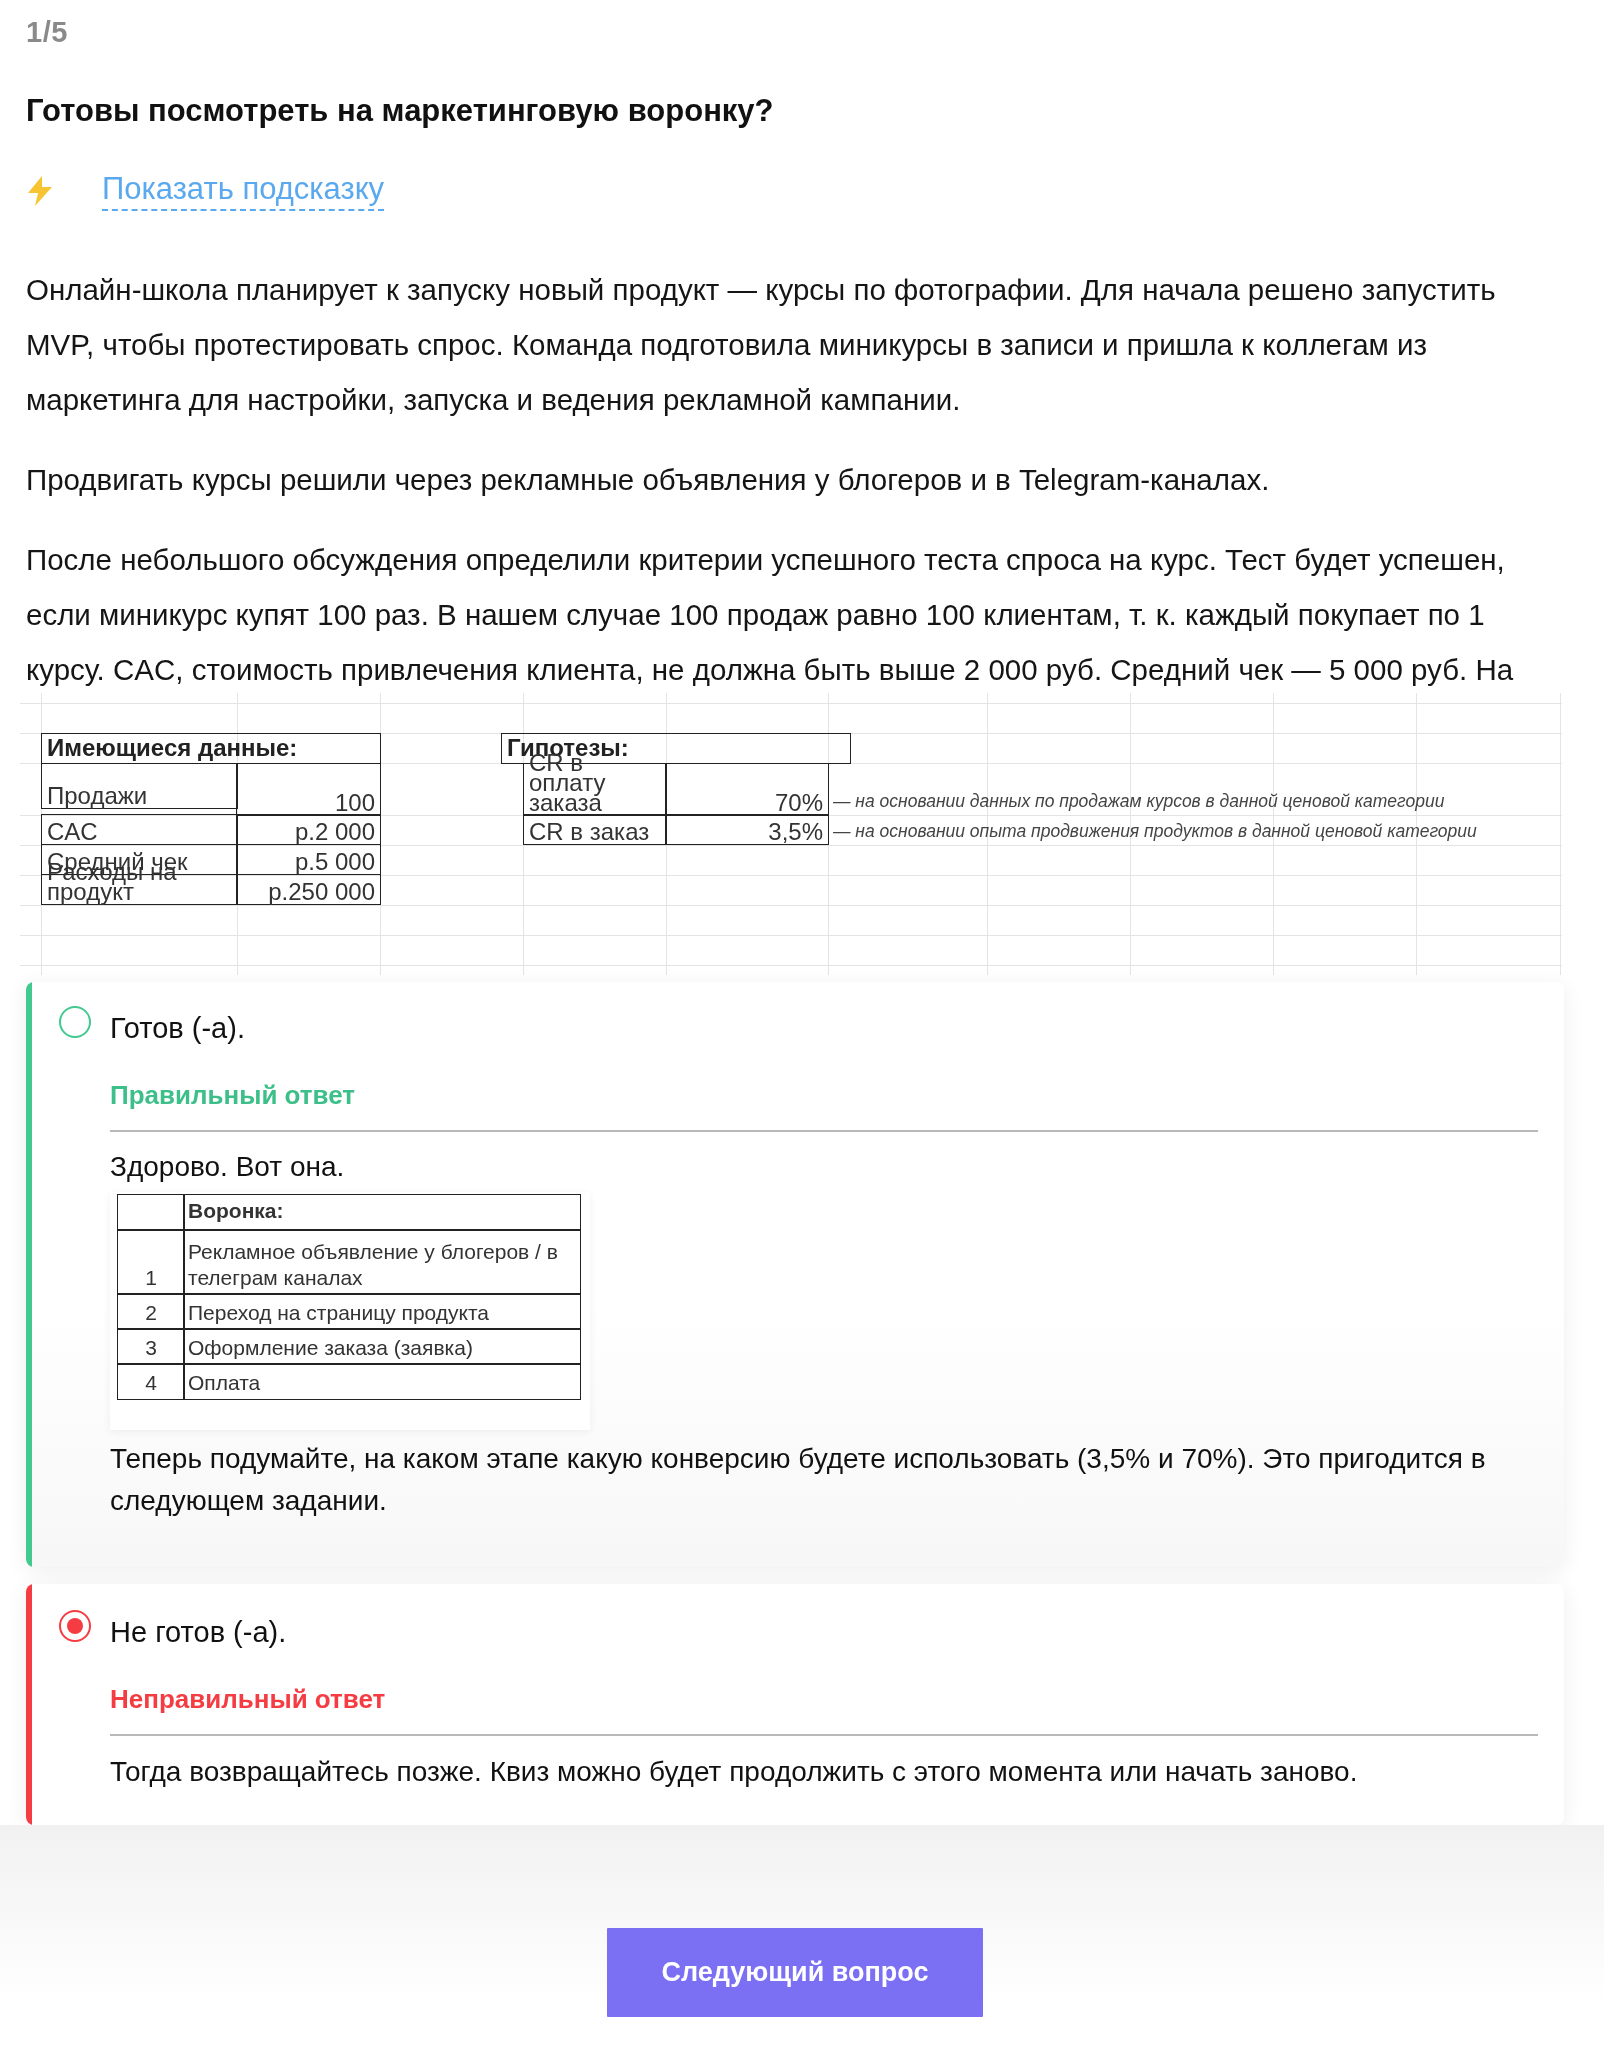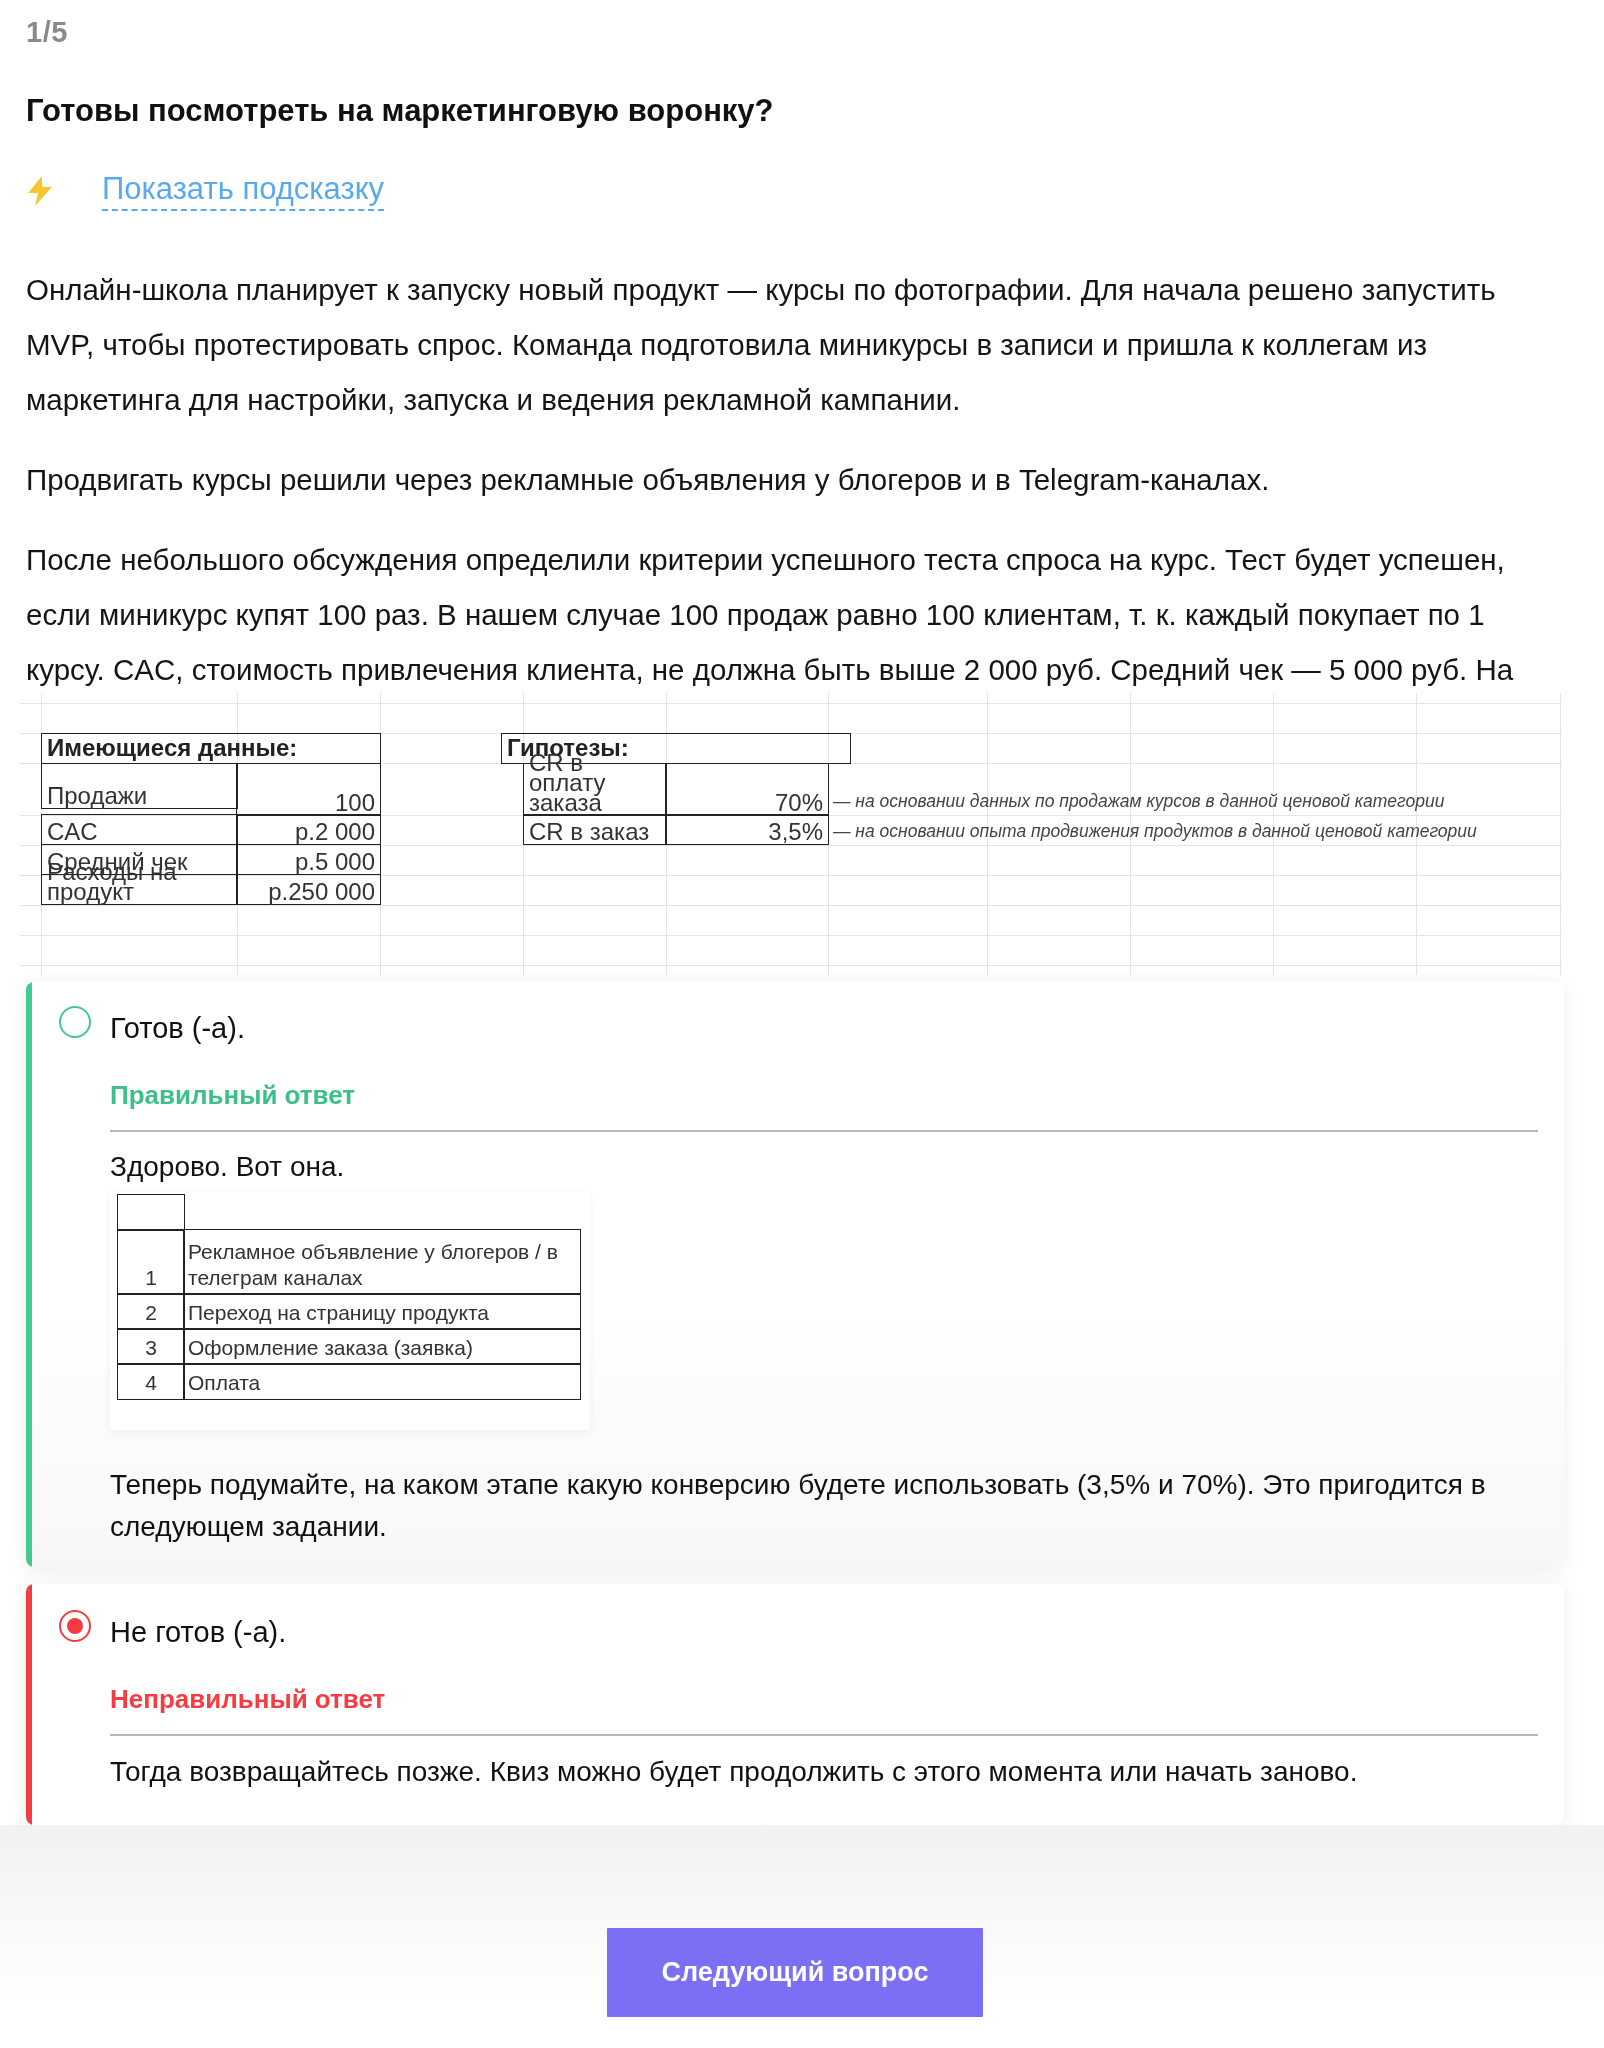--- a/index.html
+++ b/index.html
@@ -124,31 +124,32 @@
 
 <div class="card ok" style="top:982px;height:585px">
   <div class="radio empty" style="top:24px"></div>
   <div class="opt-label" style="top:30px">Готов (-а).</div>
   <div class="verdict ok" style="top:98px">Правильный ответ</div>
   <div class="divider" style="top:148px"></div>
   <div class="fb" style="top:164px">Здорово. Вот она.</div>
 
   <div class="funnel">
     <div class="fcell hd" style="left:7px;top:2px;width:68px;height:37px"></div>
+    <div class="fcell hd" style="left:73px;top:2px;width:398px;height:37px">Воронка:</div>
     <div class="fcell num" style="left:7px;top:37px;width:68px;height:66px">1</div>
     <div class="fcell" style="left:73px;top:37px;width:398px;height:66px;white-space:normal">Рекламное объявление у блогеров / в телеграм каналах</div>
     <div class="fcell num" style="left:7px;top:101px;width:68px;height:37px">2</div>
     <div class="fcell" style="left:73px;top:101px;width:398px;height:37px">Переход на страницу продукта</div>
     <div class="fcell num" style="left:7px;top:136px;width:68px;height:37px">3</div>
     <div class="fcell" style="left:73px;top:136px;width:398px;height:37px">Оформление заказа (заявка)</div>
     <div class="fcell num" style="left:7px;top:171px;width:68px;height:37px">4</div>
     <div class="fcell" style="left:73px;top:171px;width:398px;height:37px">Оплата</div>
   </div>
 
-  <div class="fb" style="top:482px">Теперь подумайте, на каком этапе какую конверсию будете использовать (3,5% и 70%). Это пригодится в следующем задании.</div>
+  <div class="fb" style="top:456px">Теперь подумайте, на каком этапе какую конверсию будете использовать (3,5% и 70%). Это пригодится в следующем задании.</div>
 </div>
 
 <div class="card bad" style="top:1584px;height:241px">
   <div class="radio checked" style="top:26px"></div>
   <div class="opt-label" style="top:32px">Не готов (-а).</div>
   <div class="verdict bad" style="top:100px">Неправильный ответ</div>
   <div class="divider" style="top:150px"></div>
   <div class="fb" style="top:167px">Тогда возвращайтесь позже. Квиз можно будет продолжить с этого момента или начать заново.</div>
 </div>
 

